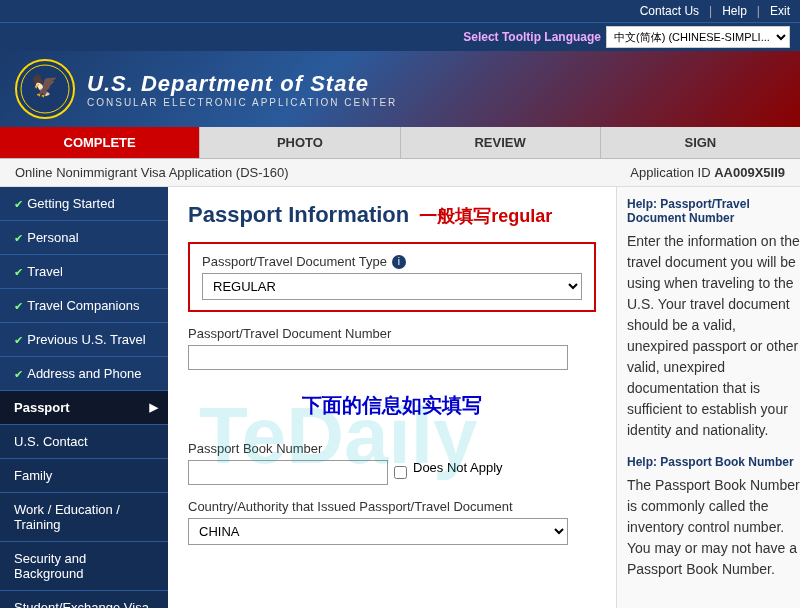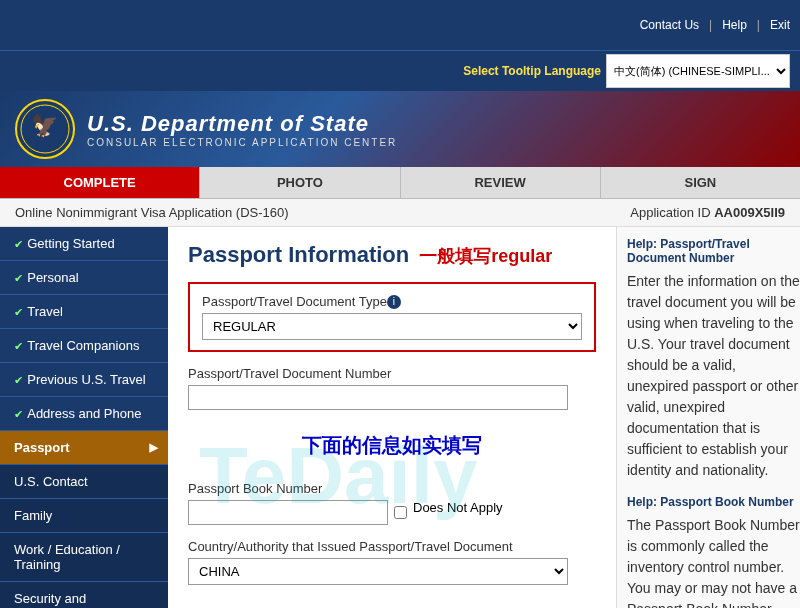--- a/index.html
+++ b/index.html
@@ -5,21 +5,21 @@
     * { box-sizing: border-box; margin: 0; padding: 0; }
     body { font-family: Arial, sans-serif; font-size: 13px; background: #fff; width: 800px; overflow-x: hidden; }
 
     
     .top-bar {
       background: #1a3a6b;
       color: #fff;
       display: flex;
       justify-content: flex-end;
       align-items: center;
-      padding: 18px 10px;
+      padding: 4px 10px;
       font-size: 12px;
       gap: 10px;
     }
     .top-bar a { color: #fff; text-decoration: none; }
     .top-bar .separator { color: #aaa; }
 
     
     .lang-bar {
       background: #1a3a6b;
       color: #fff;
@@ -28,23 +28,23 @@
       align-items: center;
       padding: 3px 10px;
       font-size: 12px;
       border-top: 1px solid #2a5a9b;
     }
     .lang-bar select {
       font-size: 11px;
       background: #fff;
       color: #000;
       border: 1px solid #ccc;
-      padding: 9px 3px;
-    }
-    .lang-bar label { margin-right: 5px; color: #fde047; font-weight: bold; }
+      padding: 3px 3px;
+    }
+    .lang-bar label { margin-right: 5px; color: #f0abfc; font-weight: bold; }
 
     
     .header {
       background: linear-gradient(135deg, #1a3a6b 0%, #2a5a9b 40%, #8b0000 100%);
       display: flex;
       align-items: center;
       padding: 8px 15px;
       min-height: 70px;
     }
     .header-logo {
@@ -107,21 +107,21 @@
       padding: 9px 10px 9px 14px;
       font-size: 13px;
       cursor: pointer;
       border-bottom: 1px solid #2a5a9b;
       display: flex;
       align-items: center;
       justify-content: space-between;
       color: #fff;
     }
     .sidebar-item.sub-active {
-      background: #a16207;
+      background: #0f172a;
       font-weight: bold;
       align-items: center;
     }
     .sidebar-item .check { color: #7dff7d; margin-right: 4px; font-size: 11px; }
     .sidebar-item .arrow { color: #fff; font-size: 11px; }
     .sidebar-item.darker {
       background: #142d55;
     }
 
     
@@ -152,20 +152,21 @@
     
     .form-section {
       margin-bottom: 14px;
     }
     .field-label {
       font-size: 13px;
       color: #333;
       margin-bottom: 4px;
       display: flex;
       align-items: center;
+      gap: 5px;
     }
     .info-icon {
       display: inline-block;
       width: 14px;
       height: 14px;
       background: #1a3a6b;
       color: #fff;
       border-radius: 50%;
       font-size: 10px;
       text-align: center;

